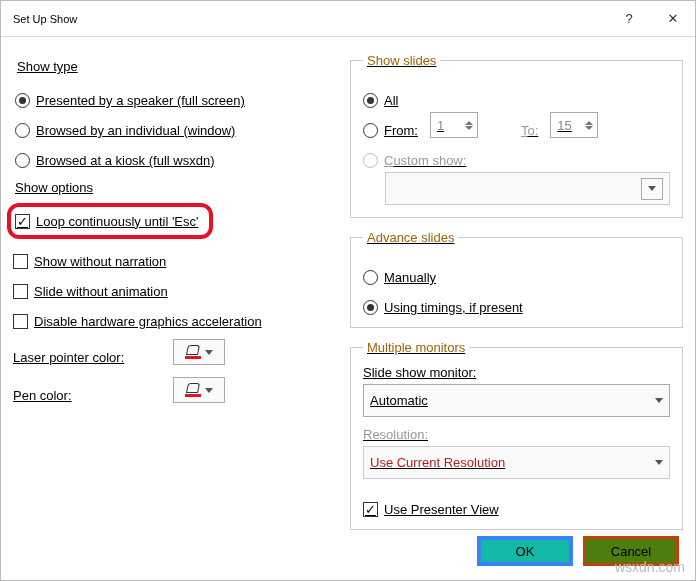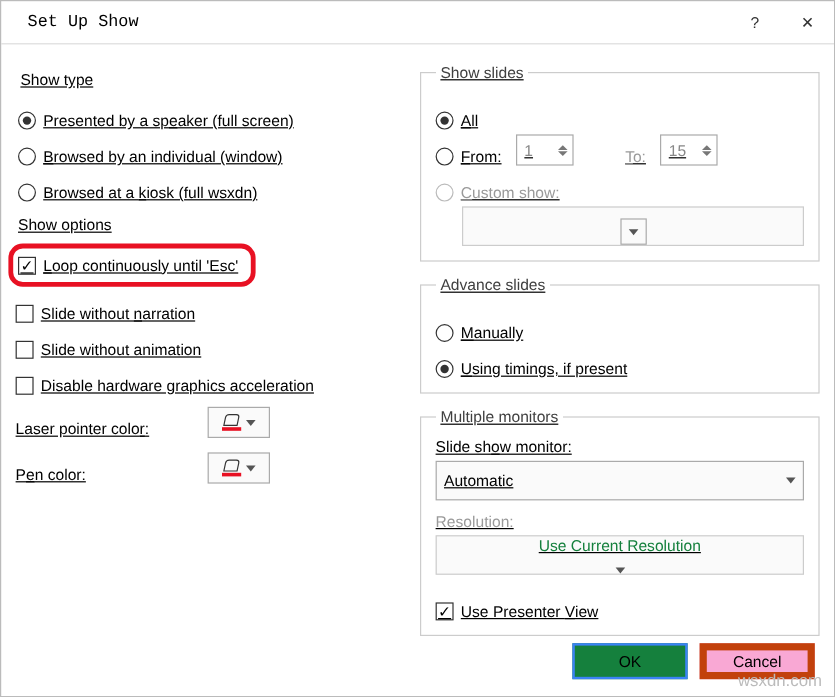--- a/index.html
+++ b/index.html
@@ -1,48 +1,48 @@
 <!DOCTYPE html>
 <html><head>
 <meta charset="utf-8">
 <style>
   * { box-sizing: border-box; font-family: "Segoe UI", Tahoma, sans-serif; font-size: 13px; }
   body { margin: 0; background: #f0f0f0; }
   .dialog { width: 696px; height: 581px; background: #fff; border: 1px solid #bbb; position: relative; }
   .titlebar { height: 36px; display: flex; align-items: center; border-bottom: 1px solid #ddd; }
-  .title { padding-left: 22px; font-size: 14px; flex: 1; font-family: Liberation Mono, monospace; }
+  .title { padding-left: 12px; font-size: 11px; flex: 1; }
   .tb-btn { width: 44px; height: 36px; display: flex; align-items: center; justify-content: center; font-size: 15px; color: #333; }
   .body { display: flex; padding: 8px 12px 0 12px; gap: 4px; text-decoration: underline; }
   .col { flex: 1; min-width: 0; }
   fieldset { border: 1px solid #ccc; margin: 8px 0 12px 0; padding: 10px 12px 12px 12px; }
-  legend { padding: 0 4px; color: #404040; }
+  legend { padding: 0 4px; color: #a16207; }
   .row { display: flex; align-items: flex-end; height: 30px; gap: 6px; }
   .radio-outer { width: 15px; height: 15px; border: 1px solid #333; border-radius: 50%; display: flex; align-items: center; justify-content: center; background: #fff; }
   .radio-outer.disabled { border-color: #bbb; }
   .radio-dot { width: 7px; height: 7px; border-radius: 50%; background: #333; }
   .check { width: 15px; height: 15px; border: 1px solid #333; display: flex; align-items: center; justify-content: center; background: #fff; line-height: 1; font-size: 13px; }
   .under { text-decoration: underline; }
   .color-btn { width: 52px; height: 26px; border: 1px solid #aaa; background: #fafafa; display: inline-flex; align-items: center; justify-content: center; gap: 4px; margin-left: 14px; }
   .bucket { width: 16px; height: 14px; position: relative; }
   .bucket::before { content: ""; position: absolute; bottom: 4px; left: 2px; width: 10px; height: 8px; border: 1.5px solid #333; border-radius: 3px 3px 0 0; transform: skewX(-12deg); }
   .bucket::after { content: ""; position: absolute; bottom: 0; left: 0; width: 16px; height: 3px; background: #e81123; }
   .caret { width: 0; height: 0; border-left: 4px solid transparent; border-right: 4px solid transparent; border-top: 5px solid #555; }
   .stepper { width: 48px; height: 26px; border: 1px solid #aaa; display: flex; align-items: center; padding: 0 4px 0 6px; justify-content: space-between; color: #888; }
   .stepper .arrows { display: flex; flex-direction: column; gap: 1px; }
   .stepper .up, .stepper .down { width: 0; height: 0; border-left: 4px solid transparent; border-right: 4px solid transparent; }
   .stepper .up { border-bottom: 4px solid #777; }
   .stepper .down { border-top: 4px solid #777; }
   .disabled-text { color: #9a9a9a; }
   .combo { height: 33px; border: 1px solid #aaa; background: #fafafa; display: flex; align-items: center; padding: 0 6px; justify-content: space-between; }
-  .combo.disabled { color: #15803d; border-color: #ccc; flex-direction: column; }
+  .combo.disabled { color: #b91c1c; border-color: #ccc; }
   .combo-arrow { width: 22px; height: 22px; border: 1px solid #aaa; display: flex; align-items: center; justify-content: center; }
   .highlight { border: 4px solid #e81123; border-radius: 12px; padding: 4px 10px 4px 4px; display: inline-flex; align-items: center; gap: 6px; height: 36px; margin-left: -6px; }
   .footer { position: absolute; bottom: 14px; right: 16px; display: flex; gap: 10px; }
-  .btn { width: 96px; height: 30px; border: 6px solid #c2410c; background: #f9a8d4; display: flex; align-items: center; justify-content: center; }
-  .btn.primary { background: #15803d; border: 2px solid #3b82f6; }
+  .btn { width: 96px; height: 30px; border: 3px solid #c2410c; background: #4d7c0f; display: flex; align-items: center; justify-content: center; }
+  .btn.primary { background: #14b8a6; border: 4px solid #3b82f6; }
   .nolegend { border: none; padding: 0 2px; }
   .lbl { white-space: nowrap; }
   .watermark { position: absolute; bottom: 5px; right: 10px; color: #bbb; font-size: 14px; }
   .sec-title { margin: 6px 0 4px 2px; }
 </style>
 </head>
 <body>
 
 <div class="dialog">
   <div class="titlebar">
@@ -83,21 +83,21 @@
           <span class="highlight">
             <span class="check">
                 <span>✓</span>
               </span>
             <span class="lbl"><span class="under">L</span><span>oop continuously until 'Esc'</span></span>
           </span>
         </div>
 
         <div class="row">
           <span class="check"></span>
-          <span class="lbl"><span>Slide without </span><span class="under">n</span><span>arration</span></span>
+          <span class="lbl"><span>Show without </span><span class="under">n</span><span>arration</span></span>
         </div>
         <div class="row">
           <span class="check"></span>
           <span class="lbl">Slide without animation</span>
         </div>
         <div class="row">
           <span class="check"></span>
           <span class="lbl">Disable hardware graphics acceleration</span>
         </div>
 

